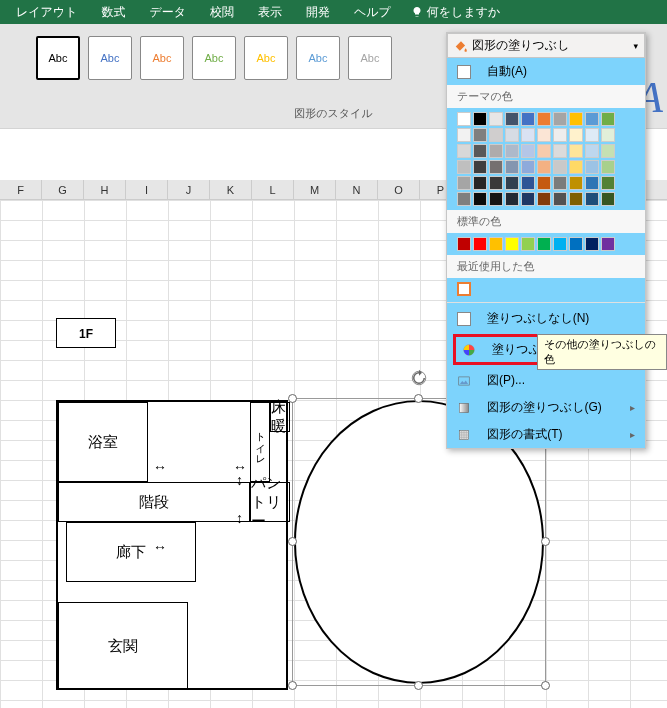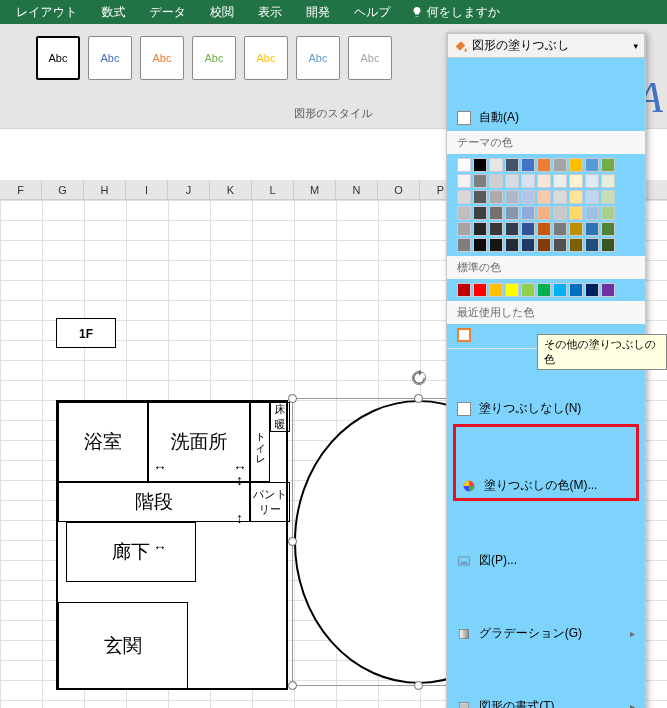--- a/index.html
+++ b/index.html
@@ -24,21 +24,21 @@
   .style-item.c5 { color: #FFC000; }
   .style-item.c6 { color: #5B9BD5; }
   .style-item.c7 { color: #A5A5A5; }
   .group-label { text-align: center; font-size: 11px; color: #555; padding-top: 22px; }
   .ribbon-a { position: absolute; right: 4px; top: 48px; font-size: 44px; font-family: serif; color: #4472C4; font-style: italic; }
   
   
   .fill-panel { position: absolute; left: 446px; top: 32px; width: 200px; background: #7dd3fc; border: 1px solid #c6c6c6; box-shadow: 2px 2px 6px rgba(0,0,0,0.3); z-index: 100; font-size: 12px; }
   .fill-header-btn { display: flex; align-items: center; gap: 4px; padding: 3px 6px; background: #f3f2f1; border: 1px solid #c6c6c6; margin: 0; font-size: 12px; }
   .fill-chevron { margin-left: auto; font-size: 9px; }
-  .fill-row { display: flex; align-items: center; gap: 8px; padding: 5px 10px; cursor: pointer; margin-top: 46px; }
+  .fill-row { display: flex; align-items: center; gap: 16px; padding: 5px 10px; cursor: pointer; }
   .fill-section-label { padding: 4px 10px; color: #666; font-size: 11px; background: #f7f7f7; }
   .auto-box { width: 14px; height: 14px; border: 1px solid #888; background: #fff; }
   .swatch-grid { padding: 4px 10px; display: grid; grid-template-columns: repeat(10, 14px); gap: 2px; }
   .swatch { width: 14px; height: 14px; border: 1px solid #ccc; cursor: pointer; }
   .swatch-row-std { padding: 4px 10px; display: flex; gap: 2px; }
   .recent-row { padding: 4px 10px; display: flex; gap: 2px; }
   .recent-sw { width: 14px; height: 14px; border: 2px solid #ED7D31; background: #fff; }
   .nofill-box { width: 14px; height: 14px; border: 1px solid #888; background: #fff; }
   .divider { border-top: 1px solid #e0e0e0; margin: 2px 0; }
   .highlight-red { border: 3px solid #e81123; margin: 2px 6px; }
@@ -50,22 +50,22 @@
   
   .col-headers { display: flex; background: #e6e6e6; border-bottom: 1px solid #ccc; height: 20px; position: absolute; top: 180px; left: 0; right: 0; }
   .col-h { width: 42px; border-right: 1px solid #ccc; text-align: center; line-height: 20px; font-size: 11px; color: #333; }
   
   
   .grid { position: absolute; top: 200px; left: 0; right: 0; bottom: 0; background-image: linear-gradient(to right, #e0e0e0 1px, transparent 1px), linear-gradient(to bottom, #e0e0e0 1px, transparent 1px); background-size: 42px 20px; }
   
   
   .label1f { position: absolute; left: 56px; top: 318px; width: 60px; height: 30px; border: 1.5px solid #000; background: #fff; text-align: center; line-height: 30px; font-weight: bold; }
   .floor { position: absolute; left: 56px; top: 400px; width: 232px; height: 290px; border: 2px solid #000; background: #fff; }
-  .room { position: absolute; border: 1px solid #000; font-size: 19px; display: flex; align-items: center; justify-content: center; flex-direction: column; }
-  .small-text { font-size: 11px; text-align: center; }
+  .room { position: absolute; border: 1px solid #000; font-size: 15px; display: flex; align-items: center; justify-content: center; flex-direction: column; }
+  .small-text { font-size: 15px; text-align: left; }
   
   
   .sel-box { position: absolute; left: 292px; top: 398px; width: 254px; height: 288px; border: 1px solid #999; }
   .ellipse { width: 100%; height: 100%; }
   .handle { width: 9px; height: 9px; border: 1px solid #666; background: #fff; position: absolute; border-radius: 50%; }
   .h-tl { left: -5px; top: -5px; } .h-t { left: 50%; top: -5px; margin-left: -5px; } .h-tr { right: -5px; top: -5px; }
   .h-l { left: -5px; top: 50%; margin-top: -5px; } .h-r { right: -5px; top: 50%; margin-top: -5px; }
   .h-bl { left: -5px; bottom: -5px; } .h-b { left: 50%; bottom: -5px; margin-left: -5px; } .h-br { right: -5px; bottom: -5px; }
   .rot-handle { position: absolute; left: 50%; top: -30px; margin-left: -9px; width: 18px; height: 18px; }
   
@@ -224,21 +224,21 @@
   <div class="fill-row">
     <svg class="icon-sm" viewBox="0 0 24 24">
         <defs>
           <linearGradient id="g1">
             <stop offset="0" stop-color="#fff"></stop>
             <stop offset="1" stop-color="#888"></stop>
           </linearGradient>
         </defs>
         <rect x="4" y="4" width="16" height="16" fill="url(#g1)" stroke="#666"></rect>
       </svg>
-    <span>グラデーション(G)</span>
+    <span>図形の塗りつぶし(G)</span>
     <span class="arrow-right">▸</span>
   </div>
   <div class="fill-row">
     <svg class="icon-sm" viewBox="0 0 24 24">
         <rect x="4" y="4" width="16" height="16" fill="#ddd" stroke="#666"></rect>
         <path d="M4 8h16M4 12h16M4 16h16M8 4v16M12 4v16M16 4v16" stroke="#aaa"></path>
       </svg>
     <span>図形の書式(T)</span>
     <span class="arrow-right">▸</span>
   </div>
@@ -263,23 +263,20 @@
     <div class="col-h">S</div>
   </div>
 
 <div class="grid"></div>
 
 <div class="label1f">1F</div>
 
 <div class="floor">
   <div class="room" style="left:0;top:0;width:90px;height:80px">
       <span>浴室</span>
-    </div>
-  <div class="room" style="left:90px;top:0;width:102px;height:80px">
-      <span>洗面所</span>
     </div>
   <div class="room" style="left:192px;top:0;width:20px;height:80px;writing-mode:vertical-rl;font-size:10px">
       <span>トイレ</span>
     </div>
   <div class="room small-text" style="left:212px;top:0;width:20px;height:30px">
       <span>床暖</span>
     </div>
   <div class="room" style="left:0;top:80px;width:192px;height:40px">
       <span>階段</span>
     </div>

